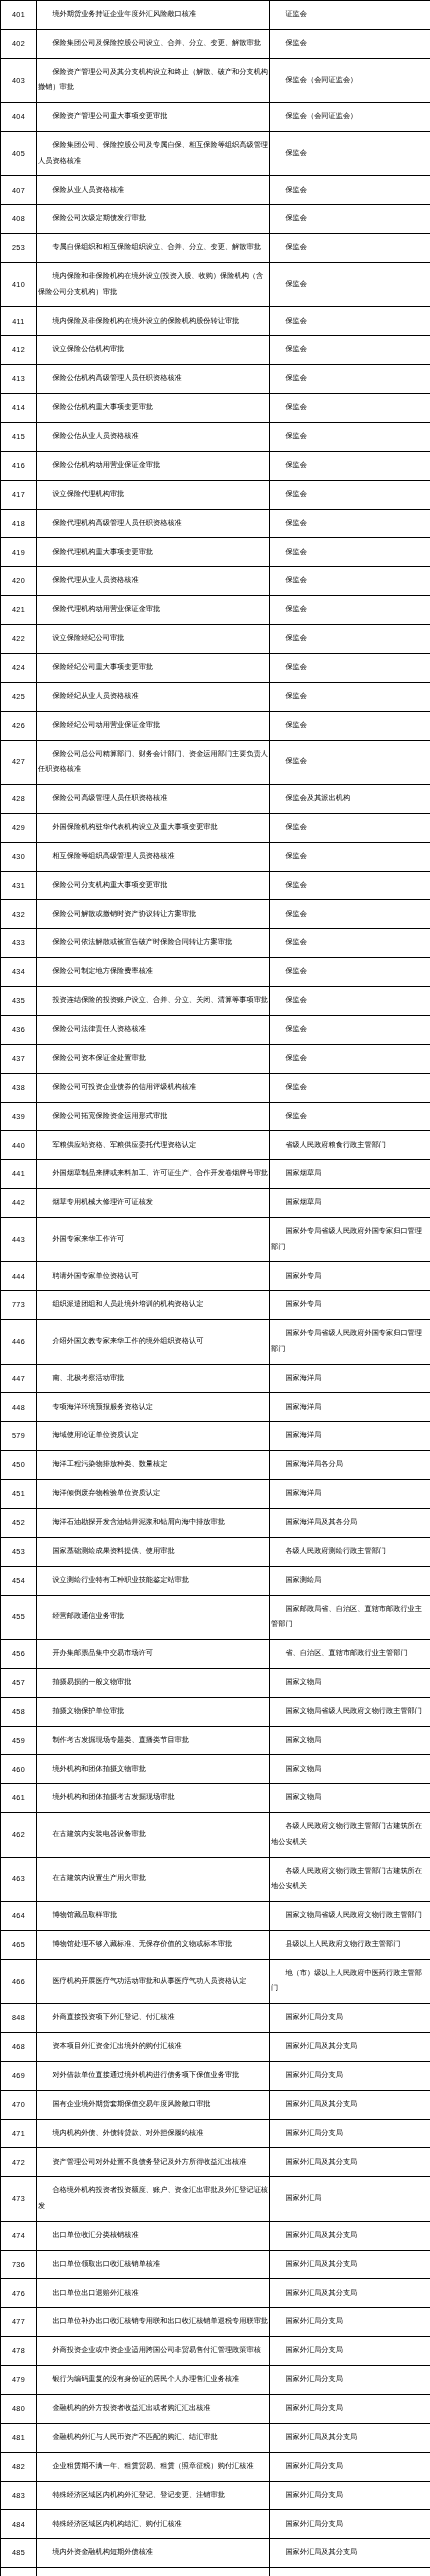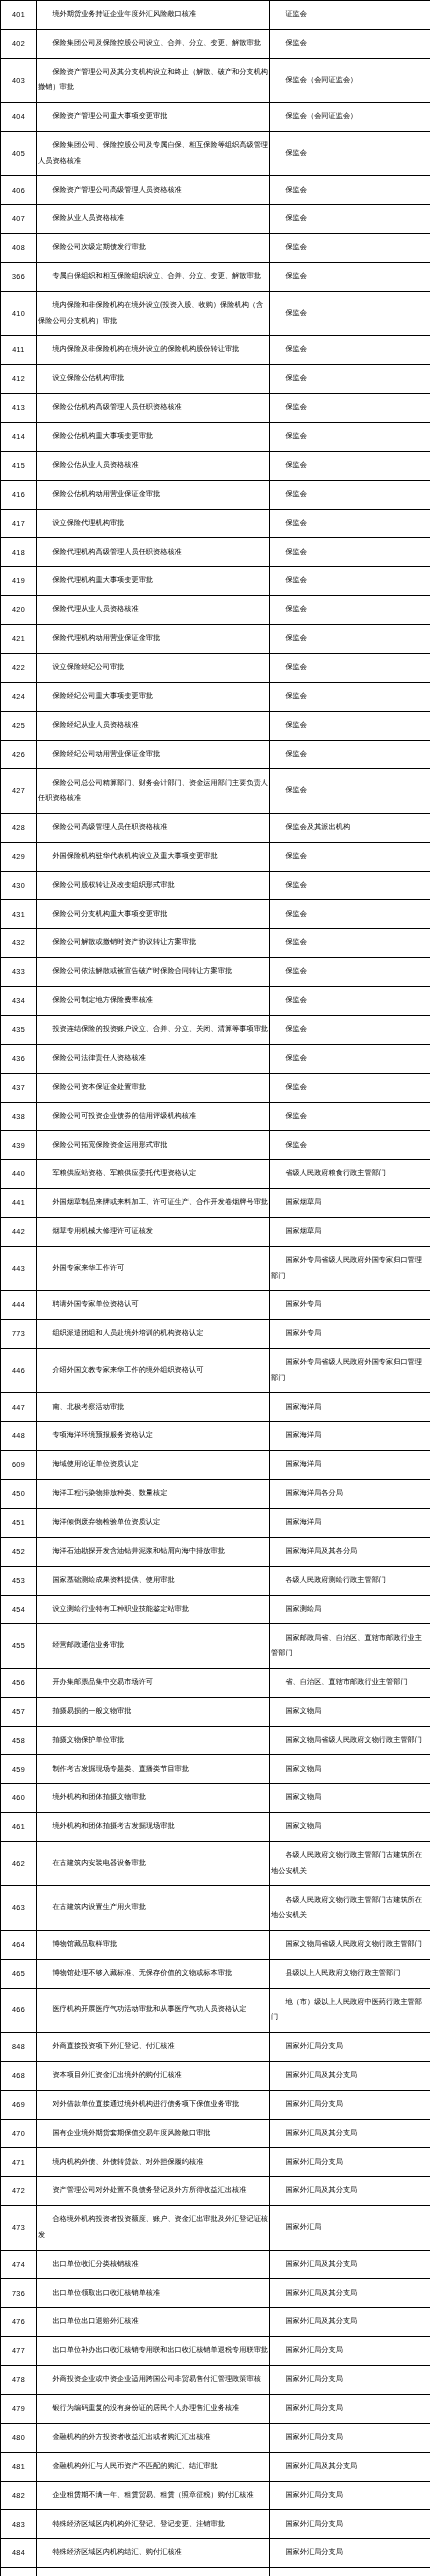--- a/index.html
+++ b/index.html
@@ -73,40 +73,35 @@
     <td class="cell-item">保险资产管理公司重大事项变更审批</td>
     <td class="cell-authority">保监会（会同证监会）</td>
   </tr>
 
   <tr class="item-row">
     <td class="cell-no">405</td>
     <td class="cell-item">保险集团公司、保险控股公司及专属自保、相互保险等组织高级管理人员资格核准</td>
     <td class="cell-authority">保监会</td>
   </tr>
 
-  <tr class="item-row">
-    <td class="cell-no">406</td>
-    <td class="cell-item">保险资产管理公司高级管理人员资格核准</td>
-    <td class="cell-authority">保监会</td>
-  </tr>
 
   <tr class="item-row">
     <td class="cell-no">407</td>
     <td class="cell-item">保险从业人员资格核准</td>
     <td class="cell-authority">保监会</td>
   </tr>
 
   <tr class="item-row">
     <td class="cell-no">408</td>
     <td class="cell-item">保险公司次级定期债发行审批</td>
     <td class="cell-authority">保监会</td>
   </tr>
 
   <tr class="item-row">
-    <td class="cell-no">366</td>
+    <td class="cell-no">253</td>
     <td class="cell-item">专属自保组织和相互保险组织设立、合并、分立、变更、解散审批</td>
     <td class="cell-authority">保监会</td>
   </tr>
 
   <tr class="item-row">
     <td class="cell-no">410</td>
     <td class="cell-item">境内保险和非保险机构在境外设立(投资入股、收购）保险机构（含保险公司分支机构）审批</td>
     <td class="cell-authority">保监会</td>
   </tr>
 
@@ -214,21 +209,21 @@
   </tr>
 
   <tr class="item-row">
     <td class="cell-no">429</td>
     <td class="cell-item">外国保险机构驻华代表机构设立及重大事项变更审批</td>
     <td class="cell-authority">保监会</td>
   </tr>
 
   <tr class="item-row">
     <td class="cell-no">430</td>
-    <td class="cell-item">保险公司股权转让及改变组织形式审批</td>
+    <td class="cell-item">相互保险等组织高级管理人员资格核准</td>
     <td class="cell-authority">保监会</td>
   </tr>
 
   <tr class="item-row">
     <td class="cell-no">431</td>
     <td class="cell-item">保险公司分支机构重大事项变更审批</td>
     <td class="cell-authority">保监会</td>
   </tr>
 
   <tr class="item-row">
@@ -327,21 +322,21 @@
     <td class="cell-authority">国家海洋局</td>
   </tr>
 
   <tr class="item-row">
     <td class="cell-no">448</td>
     <td class="cell-item">专项海洋环境预报服务资格认定</td>
     <td class="cell-authority">国家海洋局</td>
   </tr>
 
   <tr class="item-row">
-    <td class="cell-no">609</td>
+    <td class="cell-no">579</td>
     <td class="cell-item">海域使用论证单位资质认定</td>
     <td class="cell-authority">国家海洋局</td>
   </tr>
 
   <tr class="item-row">
     <td class="cell-no">450</td>
     <td class="cell-item">海洋工程污染物排放种类、数量核定</td>
     <td class="cell-authority">国家海洋局各分局</td>
   </tr>
 

